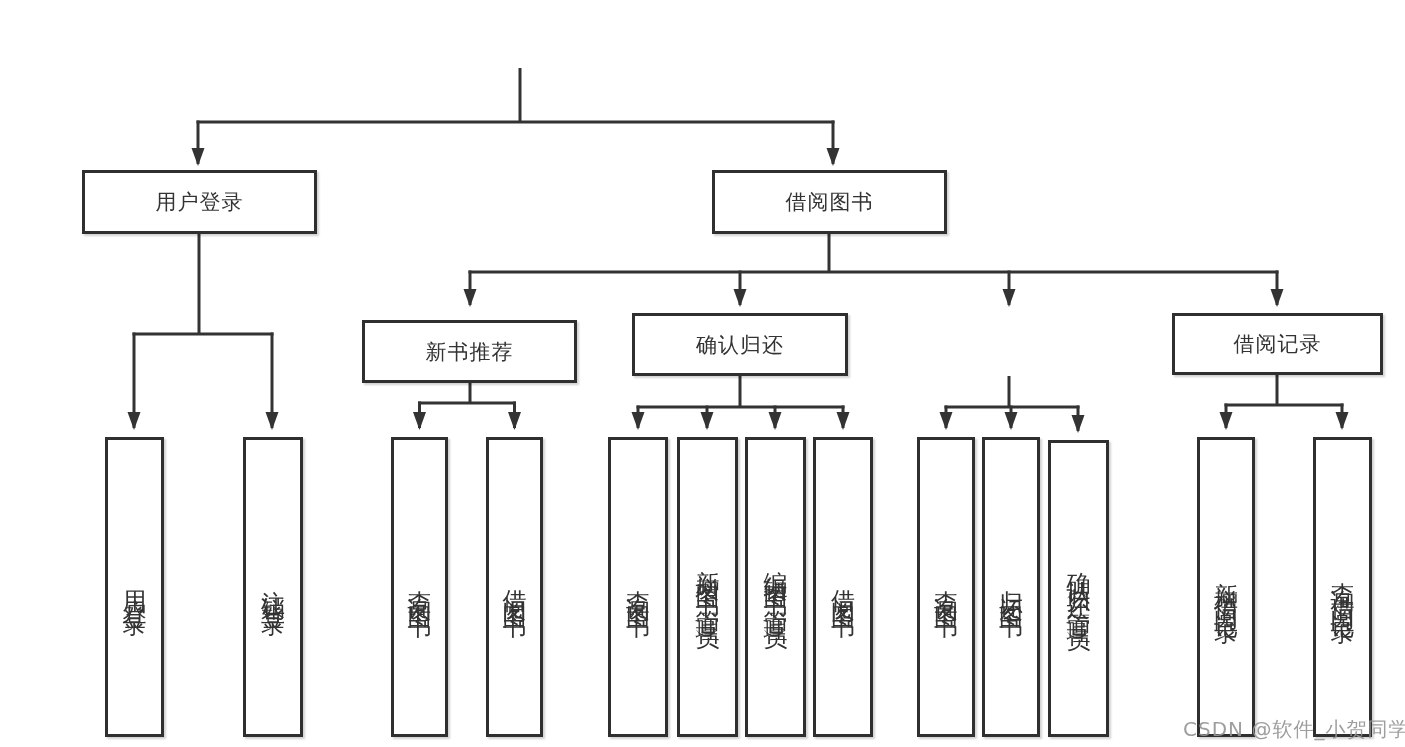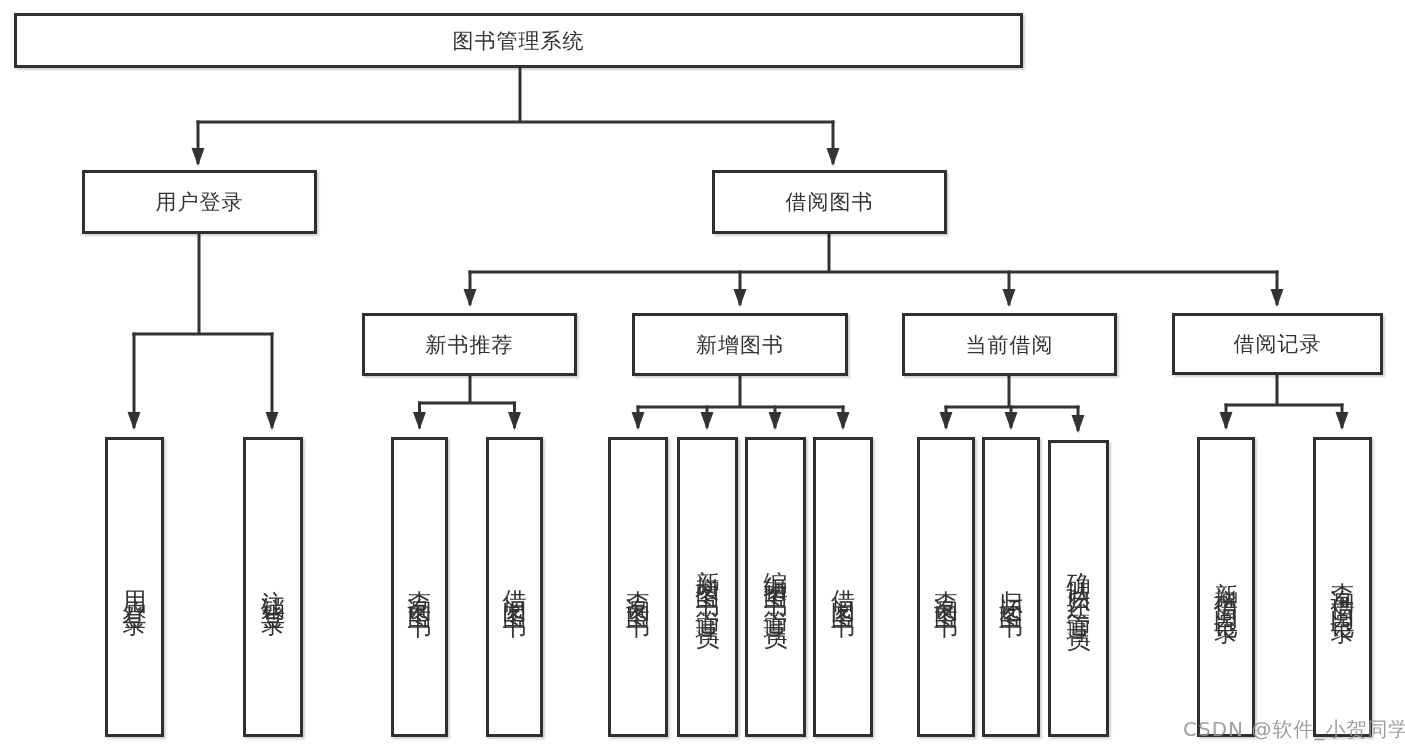--- a/index.html
+++ b/index.html
@@ -84,39 +84,33 @@
       <line x1="1011" y1="405.5" x2="1011" y2="428" marker-end="url(#arrow)"></line>
       <line x1="1078" y1="405.5" x2="1078" y2="431" marker-end="url(#arrow)"></line>
 
       <line x1="1277" y1="375" x2="1277" y2="405"></line>
       <line x1="1224.5" y1="405" x2="1343.5" y2="405"></line>
       <line x1="1226" y1="403.5" x2="1226" y2="428" marker-end="url(#arrow)"></line>
       <line x1="1342" y1="403.5" x2="1342" y2="428" marker-end="url(#arrow)"></line>
     </g>
   </svg>
 
-  <div class="hbox" style="left:14px; top:13px; width:1009px; height:55px">
-    <span>图书管理系统</span>
-  </div>
 
   <div class="hbox" style="left:82px; top:170px; width:235px; height:64px">
     <span>用户登录</span>
   </div>
   <div class="hbox" style="left:712px; top:170px; width:235px; height:64px">
     <span>借阅图书</span>
   </div>
 
-  <div class="hbox" style="left:362px; top:313px; width:215px; height:63px">
+  <div class="hbox" style="left:362px; top:320px; width:215px; height:63px">
     <span>新书推荐</span>
   </div>
   <div class="hbox" style="left:632px; top:313px; width:216px; height:63px">
-    <span>新增图书</span>
-  </div>
-  <div class="hbox" style="left:902px; top:313px; width:215px; height:63px">
-    <span>当前借阅</span>
+    <span>确认归还</span>
   </div>
   <div class="hbox" style="left:1172px; top:313px; width:211px; height:62px">
     <span>借阅记录</span>
   </div>
 
   <div class="vbox" style="left:105px; top:437px; width:59px; height:300px">
     <span>用户登录</span>
   </div>
   <div class="vbox" style="left:243px; top:437px; width:60px; height:300px">
     <span>注销登录</span>

